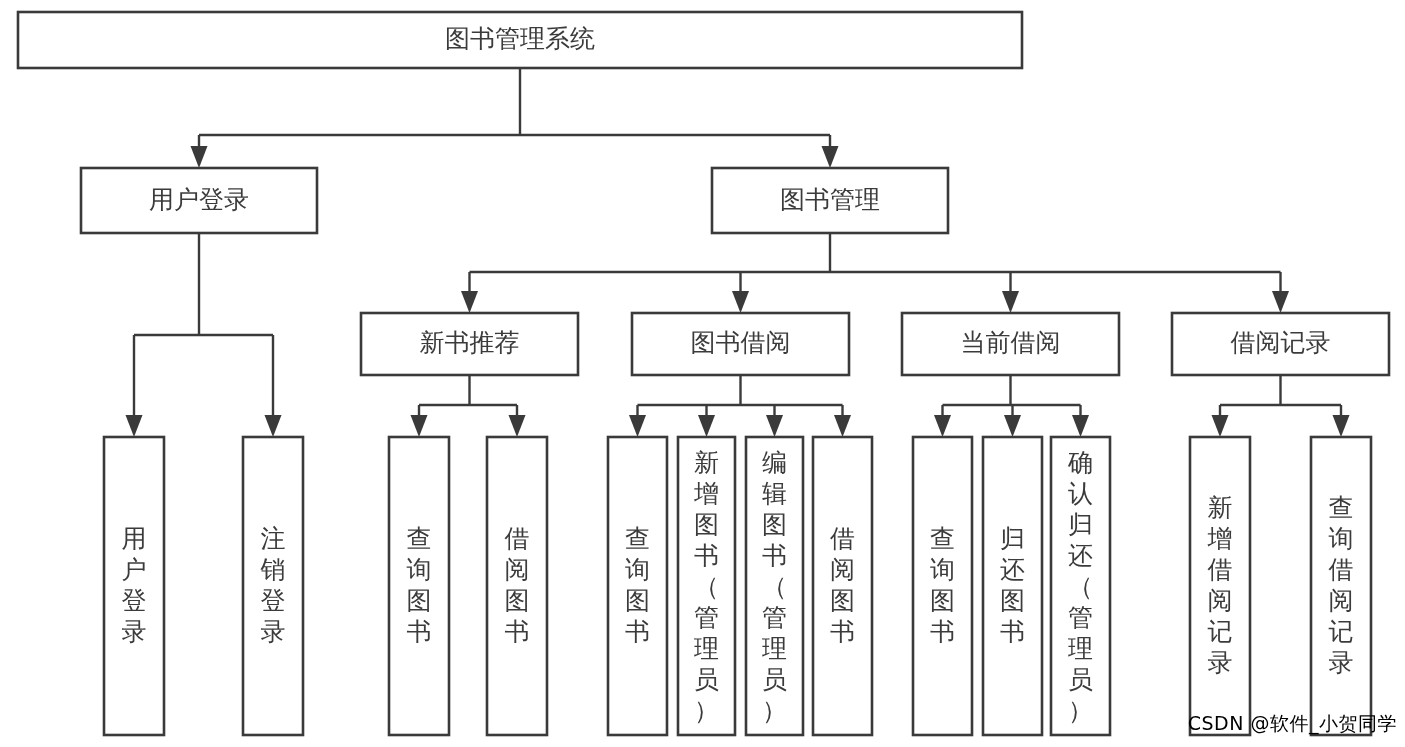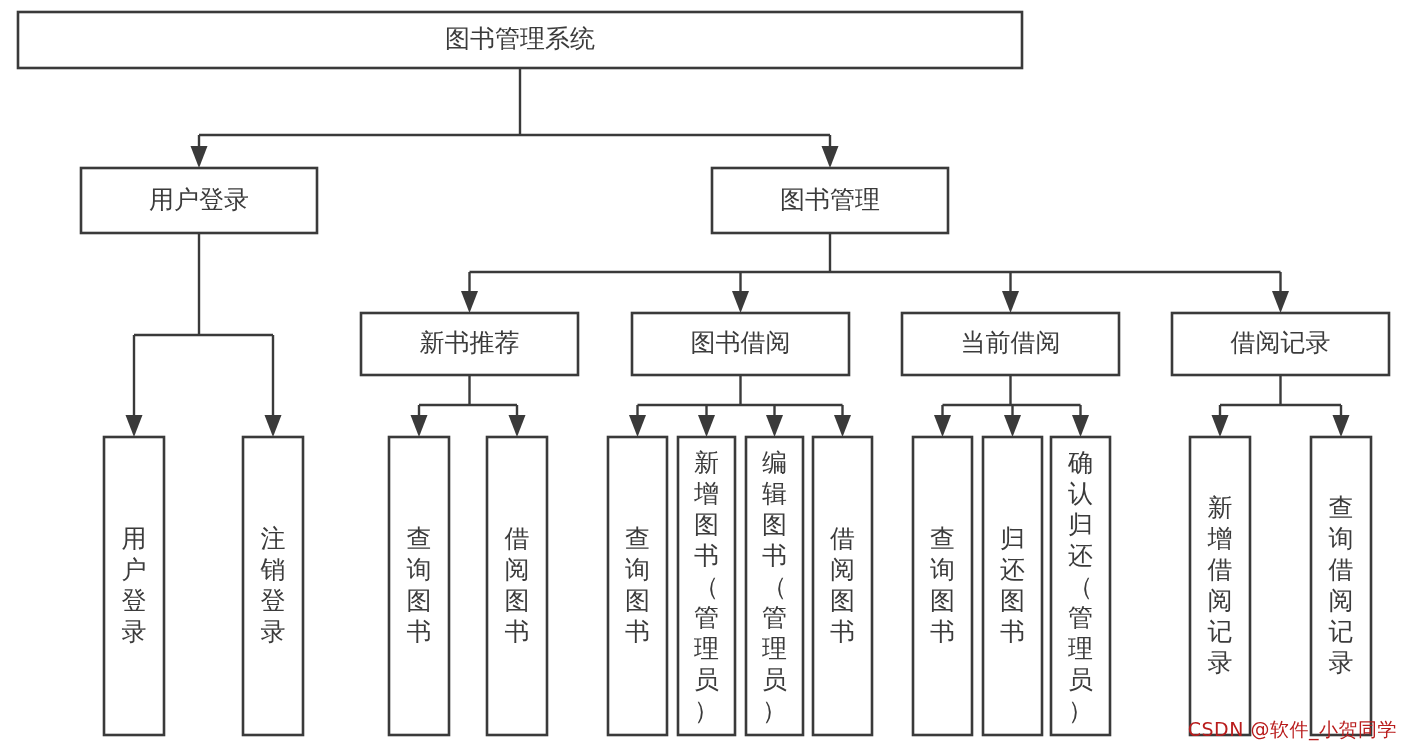--- a/index.html
+++ b/index.html
@@ -25,23 +25,23 @@
   .label-h{font-size:25px;}
   .connector{
     stroke:#3a3a3a;
     stroke-width:2.4;
     fill:none;
     stroke-linecap:butt;
   }
   .arrow-head{fill:#3a3a3a;stroke:none;}
   .watermark{
     position:absolute;
-    right:8px;bottom:4px;
+    right:8px;bottom:10px;
     font-size:19px;
-    color:#b91c1c;
+    color:#000000;
     font-family:"DejaVu Sans","Liberation Sans",sans-serif;
     letter-spacing:.5px;
     white-space:nowrap;
     user-select:none;
   }
 </style>
 </head>
 <body>
 
 <svg id="diagram" viewBox="0 0 1405 747" xmlns="http://www.w3.org/2000/svg">

